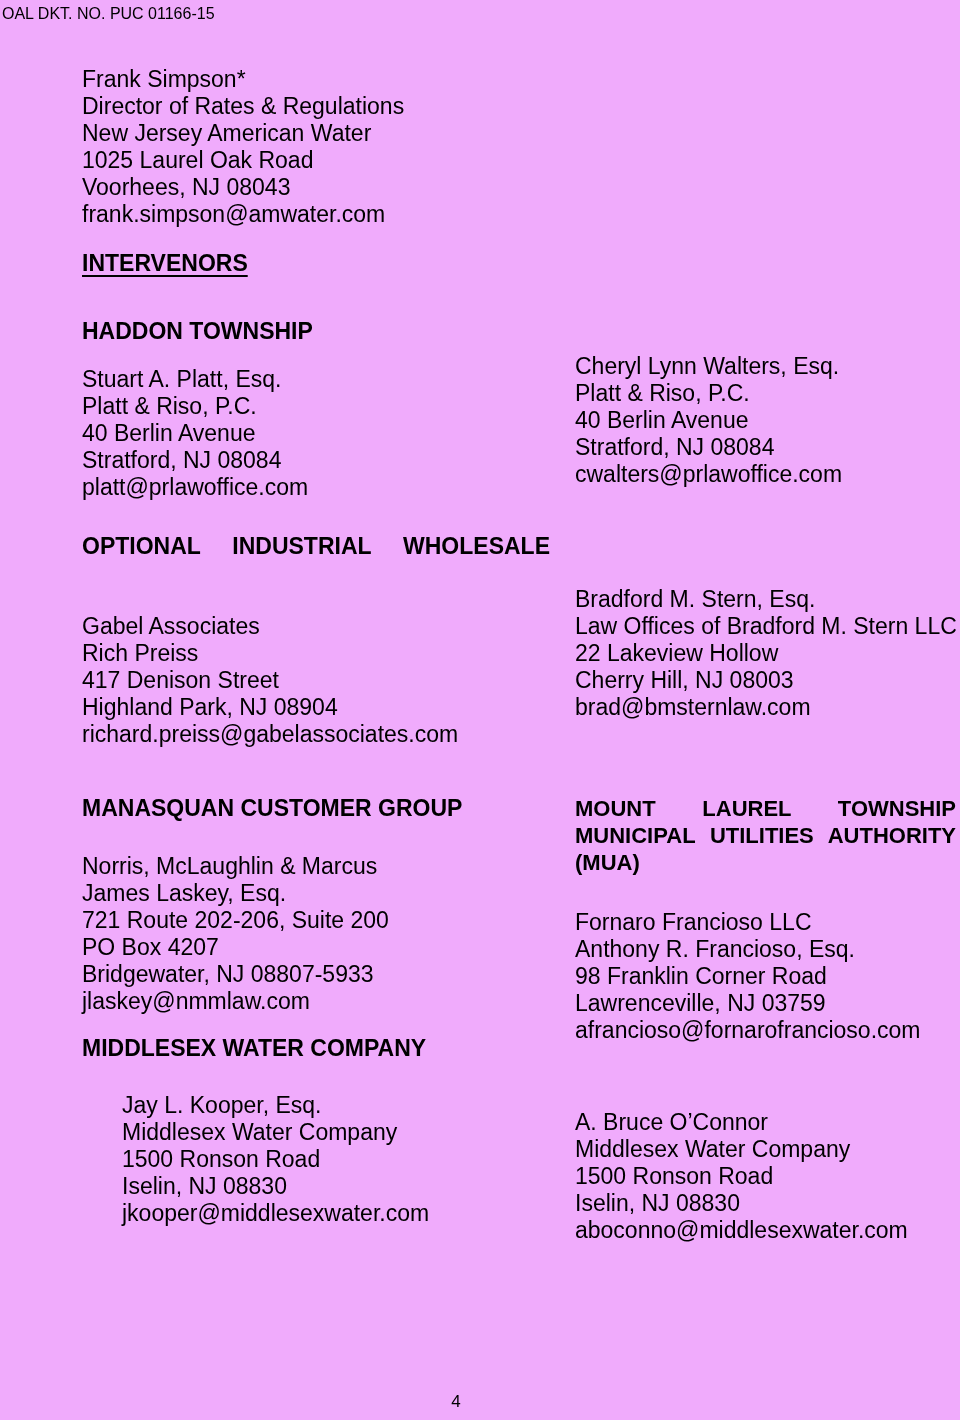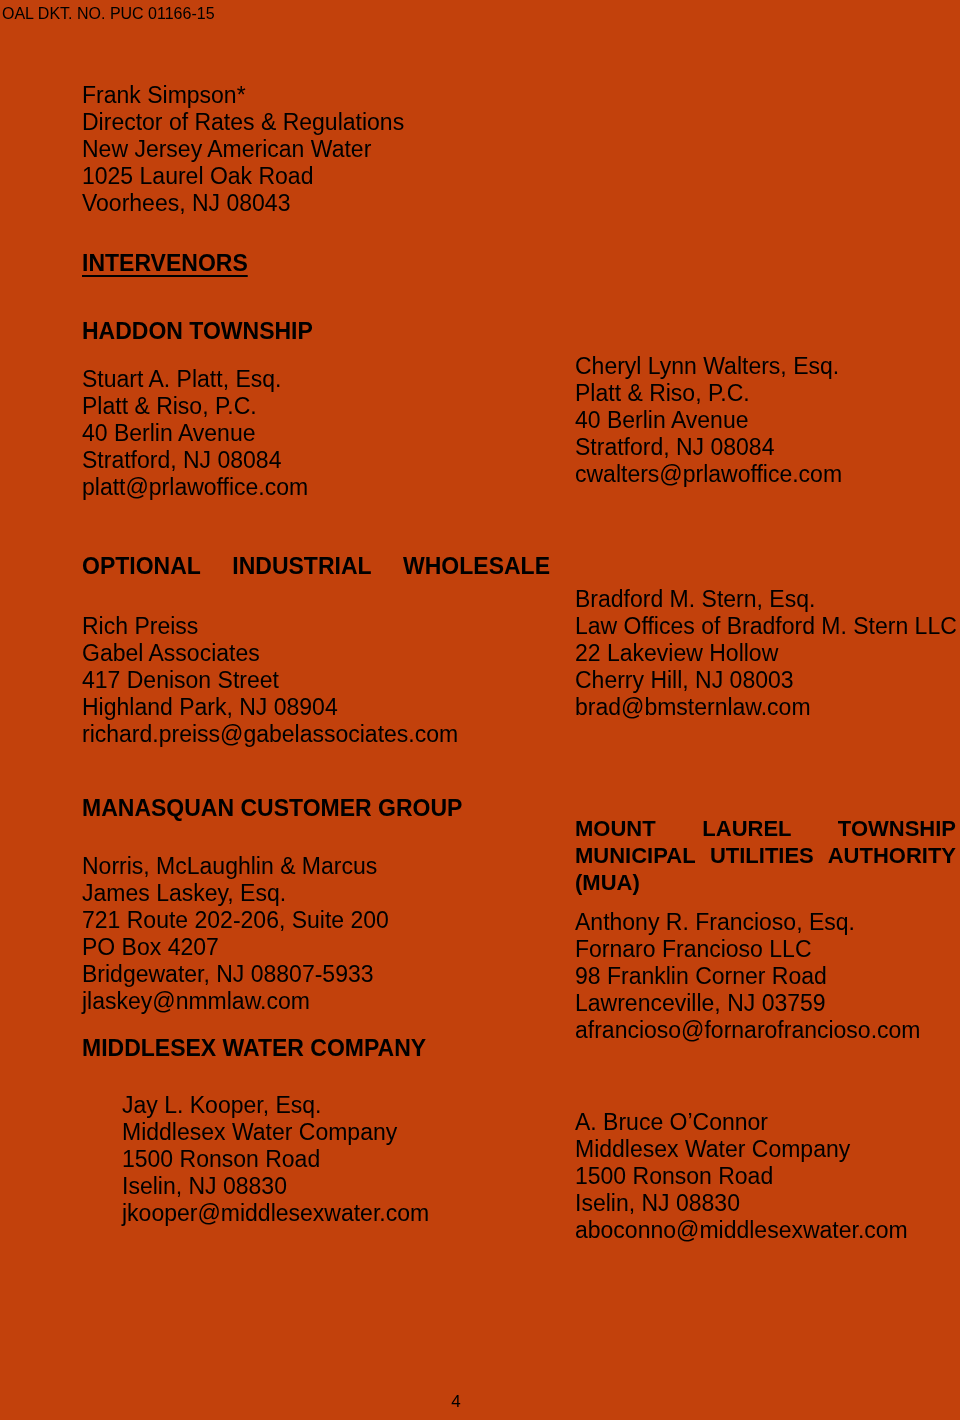--- a/index.html
+++ b/index.html
@@ -1,31 +1,31 @@
 <!DOCTYPE html>
 <html><head>
 <meta charset="utf-8">
 <style>
   html, body { margin: 0; padding: 0; background: #ffffff; }
   .page {
     position: relative;
     width: 960px;
     height: 1420px;
-    background: #c2410c;
+    background: #f0abfc;
     color: #000000;
     font-family: "Liberation Sans", "DejaVu Sans", sans-serif;
     overflow: hidden;
   }
   .block {
     position: absolute;
     font-size: 23px;
     line-height: 27px;
     white-space: nowrap;
   }
-  .wrapblock { white-space: normal; margin-top: 20px; }
+  .wrapblock { white-space: normal; }
   .docket {
     position: absolute;
     font-size: 16px;
     line-height: 20px;
   }
   .heading { font-weight: bold; }
   .underlined {
     text-decoration: underline;
     text-decoration-thickness: 2px;
     text-underline-offset: 4px;
@@ -45,26 +45,27 @@
     line-height: 20px;
   }
 </style>
 </head>
 <body>
 
 <div class="page">
 
   <div class="docket" style="left:2px; top:4px;">OAL DKT. NO. PUC 01166-15</div>
 
-  <div class="block" style="left:82px; top:66px;margin-top:16px;">
+  <div class="block" style="left:82px; top:66px;">
       <div>Frank Simpson*</div>
       <div>Director of Rates &amp; Regulations</div>
       <div>New Jersey American Water</div>
       <div>1025 Laurel Oak Road</div>
       <div>Voorhees, NJ 08043</div>
+      <div>frank.simpson@amwater.com</div>
     </div>
 
   <div class="block heading underlined" style="left:82px; top:250px;">INTERVENORS</div>
 
   <div class="block heading" style="left:82px; top:318px;">HADDON TOWNSHIP</div>
 
   <div class="block" style="left:82px; top:366px;">
       <div>Stuart A. Platt, Esq.</div>
       <div>Platt &amp; Riso, P.C.</div>
       <div>40 Berlin Avenue</div>
@@ -86,22 +87,22 @@
 
   <div class="block" style="left:575px; top:586px;">
       <div>Bradford M. Stern, Esq.</div>
       <div>Law Offices of Bradford M. Stern LLC</div>
       <div>22 Lakeview Hollow</div>
       <div>Cherry Hill, NJ 08003</div>
       <div>brad@bmsternlaw.com</div>
     </div>
 
   <div class="block" style="left:82px; top:613px;">
+      <div>Gabel Associates</div>
       <div>Rich Preiss</div>
-      <div>Gabel Associates</div>
       <div>417 Denison Street</div>
       <div>Highland Park, NJ 08904</div>
       <div>richard.preiss@gabelassociates.com</div>
     </div>
 
   <div class="block heading wrapblock" style="left:575px; top:795px; width:381px; font-size:22px;">
       <div class="stretch">MOUNT LAUREL TOWNSHIP</div>
       <div class="stretch">MUNICIPAL UTILITIES AUTHORITY</div>
       <div>(MUA)</div>
     </div>
@@ -111,22 +112,22 @@
   <div class="block" style="left:82px; top:853px;">
       <div>Norris, McLaughlin &amp; Marcus</div>
       <div>James Laskey, Esq.</div>
       <div>721 Route 202-206, Suite 200</div>
       <div>PO Box 4207</div>
       <div>Bridgewater, NJ 08807-5933</div>
       <div>jlaskey@nmmlaw.com</div>
     </div>
 
   <div class="block" style="left:575px; top:909px;">
+      <div>Fornaro Francioso LLC</div>
       <div>Anthony R. Francioso, Esq.</div>
-      <div>Fornaro Francioso LLC</div>
       <div>98 Franklin Corner Road</div>
       <div>Lawrenceville, NJ 03759</div>
       <div>afrancioso@fornarofrancioso.com</div>
     </div>
 
   <div class="block heading" style="left:82px; top:1035px;">MIDDLESEX WATER COMPANY</div>
 
   <div class="block" style="left:82px; top:1092px;margin-left:40px;">
       <div>Jay L. Kooper, Esq.</div>
       <div>Middlesex Water Company</div>

